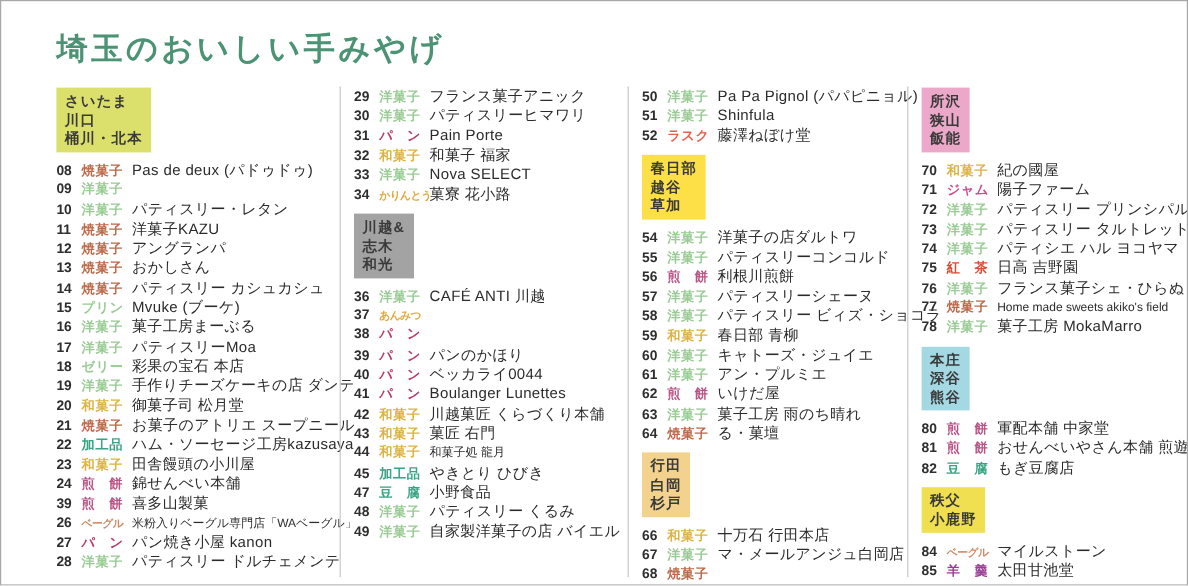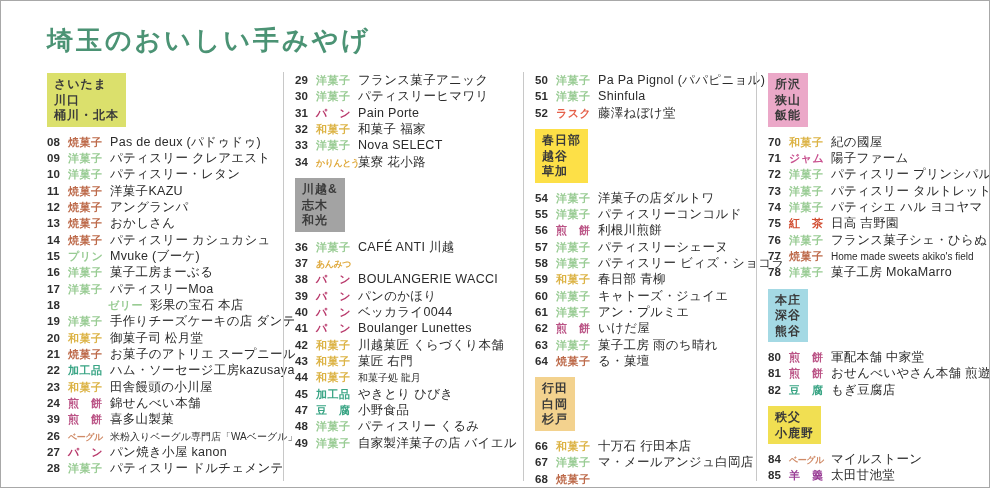--- a/index.html
+++ b/index.html
@@ -65,21 +65,20 @@
 <div class="page">
   <div class="title">埼玉のおいしい手みやげ</div>
   <div class="columns" id="columns">
       <div class="col col-1"><div class="region" style="background: rgb(219, 224, 108);"><div>さいたま</div><div>川口</div><div>桶川・北本</div></div><div class="item">
           <span class="no">08</span>
           <span class="cat" style="color: rgb(189, 106, 74);">焼菓子</span>
           <span class="name">Pas de deux (パドゥドゥ)</span>
         </div><div class="item">
           <span class="no">09</span>
           <span class="cat" style="color: rgb(153, 204, 148);">洋菓子</span>
-          <span class="name">パティスリー クレアエスト</span>
         </div><div class="item">
           <span class="no">10</span>
           <span class="cat" style="color: rgb(153, 204, 148);">洋菓子</span>
           <span class="name">パティスリー・レタン</span>
         </div><div class="item">
           <span class="no">11</span>
           <span class="cat" style="color: rgb(189, 106, 74);">焼菓子</span>
           <span class="name">洋菓子KAZU</span>
         </div><div class="item">
           <span class="no">12</span>
@@ -100,21 +99,21 @@
         </div><div class="item">
           <span class="no">16</span>
           <span class="cat" style="color: rgb(153, 204, 148);">洋菓子</span>
           <span class="name">菓子工房まーぶる</span>
         </div><div class="item">
           <span class="no">17</span>
           <span class="cat" style="color: rgb(153, 204, 148);">洋菓子</span>
           <span class="name">パティスリーMoa</span>
         </div><div class="item">
           <span class="no">18</span>
-          <span class="cat" style="color: rgb(153, 204, 148); margin-left: 40px;">ゼリー</span>
+          <span class="cat" style="color: rgb(153, 204, 148);">ゼリー</span>
           <span class="name">彩果の宝石 本店</span>
         </div><div class="item">
           <span class="no">19</span>
           <span class="cat" style="color: rgb(153, 204, 148);">洋菓子</span>
           <span class="name">手作りチーズケーキの店 ダンテ</span>
         </div><div class="item">
           <span class="no">20</span>
           <span class="cat" style="color: rgb(220, 179, 69);">和菓子</span>
           <span class="name">御菓子司 松月堂</span>
         </div><div class="item">
@@ -177,21 +176,20 @@
         </div><div class="region" style="background: #a3a3a3;"><div>川越&amp;</div><div>志木</div><div>和光</div></div><div class="item">
           <span class="no">36</span>
           <span class="cat" style="color: rgb(153, 204, 148);">洋菓子</span>
           <span class="name">CAFÉ ANTI 川越</span>
         </div><div class="item">
           <span class="no">37</span>
           <span class="cat long" style="color: rgb(223, 169, 60);">あんみつ</span>
         </div><div class="item">
           <span class="no">38</span>
           <span class="cat" style="color: rgb(185, 58, 108);">パ　ン</span>
-          <span class="name">BOULANGERIE WACCI</span>
         </div><div class="item">
           <span class="no">39</span>
           <span class="cat" style="color: rgb(185, 58, 108);">パ　ン</span>
           <span class="name">パンのかほり</span>
         </div><div class="item">
           <span class="no">40</span>
           <span class="cat" style="color: rgb(185, 58, 108);">パ　ン</span>
           <span class="name">ベッカライ0044</span>
         </div><div class="item">
           <span class="no">41</span>

